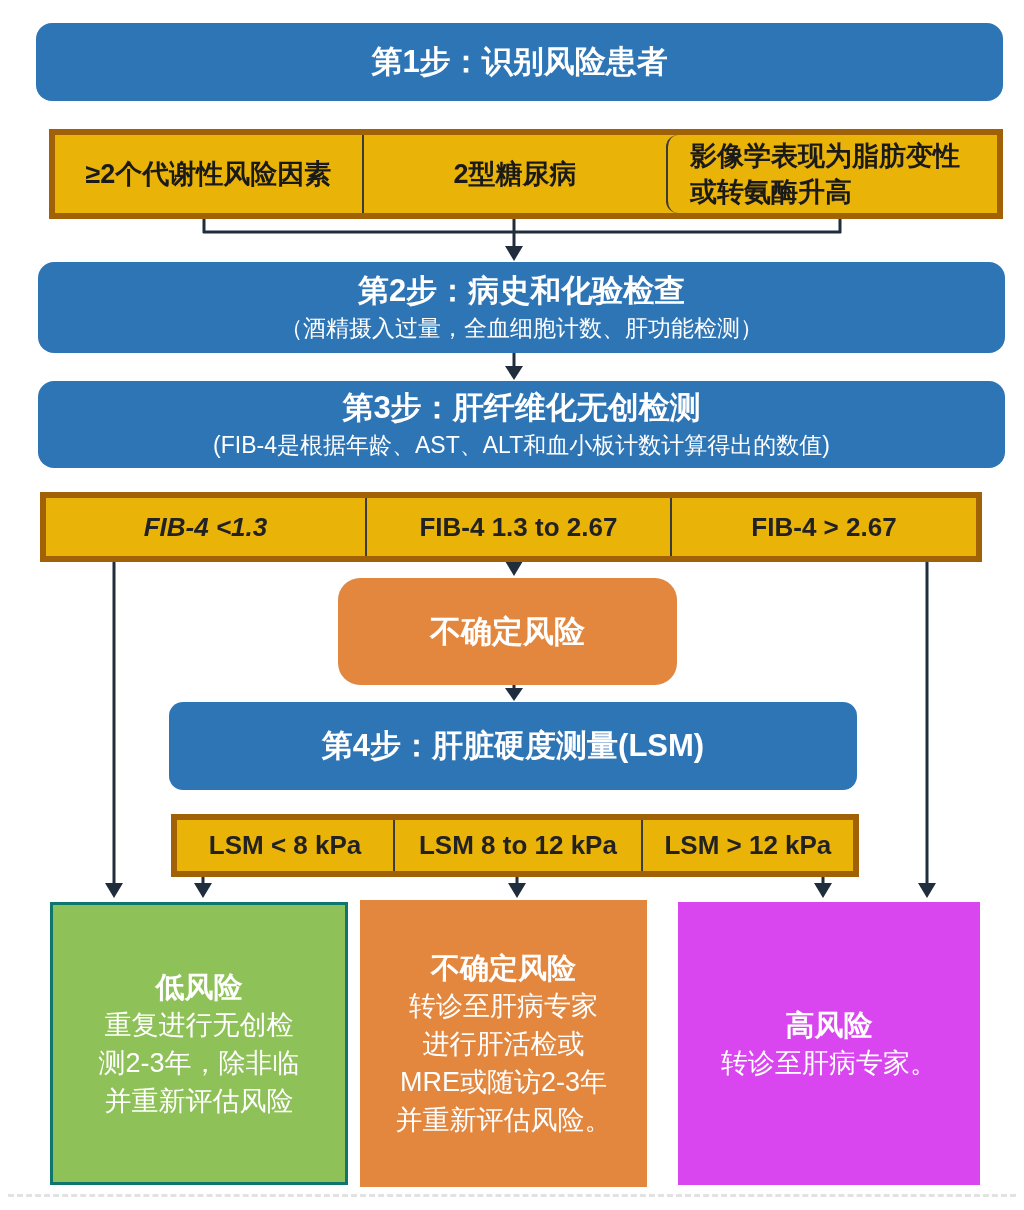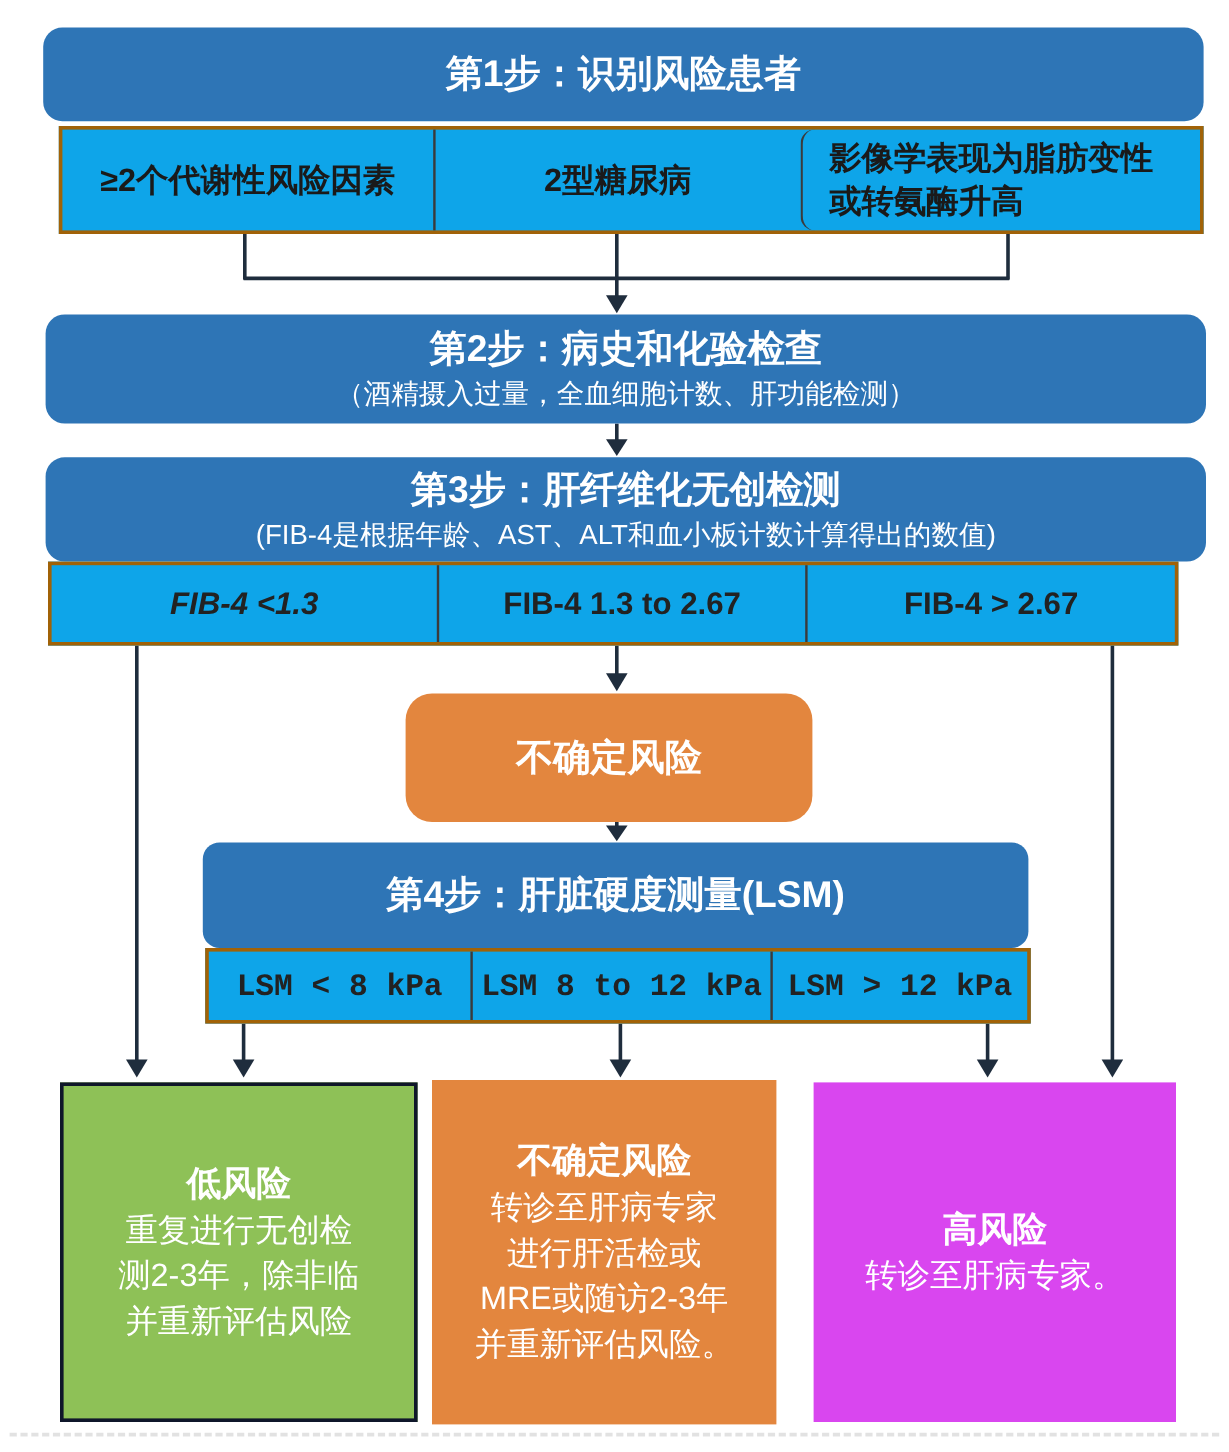--- a/index.html
+++ b/index.html
@@ -10,37 +10,37 @@
 
   
   .step-box{background:#2E75B6;border-radius:16px;color:#ffffff;
     display:flex;flex-direction:column;align-items:center;justify-content:center;text-align:center;}
   .step-title{font-size:31px;line-height:38px;}
   .step-title .prefix{font-weight:600;}
   .step-title .name{font-weight:700;}
   .step-sub{font-size:23px;font-weight:400;margin-top:3px;}
 
   
-  .branch-row{display:flex;background:#0ea5e9;border:3px solid #a16207;}
+  .branch-row{display:flex;background:#eab308;border:6px solid #a16207;margin-top:24px;}
   .branch-cell{display:flex;align-items:center;justify-content:center;text-align:center;
     color:#1a1a1a;box-sizing:border-box;}
   .branch-cell + .branch-cell{border-left:2px solid #3b3b3b;}
   .row-top .branch-cell{font-size:27px;font-weight:700;}
   .row-mid .branch-cell{font-size:26px;font-weight:600;color:#222222;}
   .cell-left-align{justify-content:flex-start !important;text-align:left !important;padding-left:22px;padding-right:14px;}
 
   
   .pill{background:#E3863E;border-radius:22px;color:#ffffff;font-size:31px;font-weight:700;
     display:flex;align-items:center;justify-content:center;}
 
   
   .outcome{color:#ffffff;display:flex;flex-direction:column;align-items:center;justify-content:center;
     text-align:center;font-size:27px;font-weight:500;line-height:38px;}
   .outcome .o-title{font-size:29px;font-weight:700;line-height:38px;}
-  .outcome-green{background:#8EC157;border:3px solid #0f172a;}
+  .outcome-green{background:#8EC157;border:3px solid #0f766e;}
   .outcome-orange{background:#E3863E;}
   .outcome-red{background:#d946ef;}
 
   
   #connectors{position:absolute;left:0;top:0;width:1024px;height:1210px;pointer-events:none;}
   #connectors path{stroke:#1f2d3d;stroke-width:3;fill:none;}
   #connectors polygon{fill:#1f2d3d;stroke:none;}
 
   .bottom-faint-line{position:absolute;left:8px;top:1194px;width:1008px;height:0;
     border-top:3px dashed #dcdcdc;opacity:.8;}
@@ -112,21 +112,21 @@
   </div>
 
   <div class="abs pill" style="left:338px;top:578px;width:339px;height:107px;">不确定风险</div>
 
   <div class="abs step-box" style="left:169px;top:702px;width:688px;height:88px;border-radius:14px;">
     <div class="step-title">
       <span class="prefix">第4步：</span><span class="name">肝脏硬度测量(LSM)</span>
     </div>
   </div>
 
-  <div class="abs branch-row row-mid" style="left:171px;top:790px;width:688px;height:63px;font-family:Liberation Mono, monospace;">
+  <div class="abs branch-row row-mid" style="left:171px;top:790px;width:688px;height:63px;">
     <div class="branch-cell" style="width:220px;">LSM &lt; 8 kPa</div>
     <div class="branch-cell" style="width:252px;">LSM 8 to 12 kPa</div>
     <div class="branch-cell" style="width:216px;">LSM &gt; 12 kPa</div>
   </div>
 
   <div class="abs outcome outcome-green" style="left:50px;top:902px;width:298px;height:283px;">
     <div class="o-title">低风险</div>
     <div>重复进行无创检</div>
     <div>测2-3年，除非临</div>
     <div>并重新评估风险</div>

